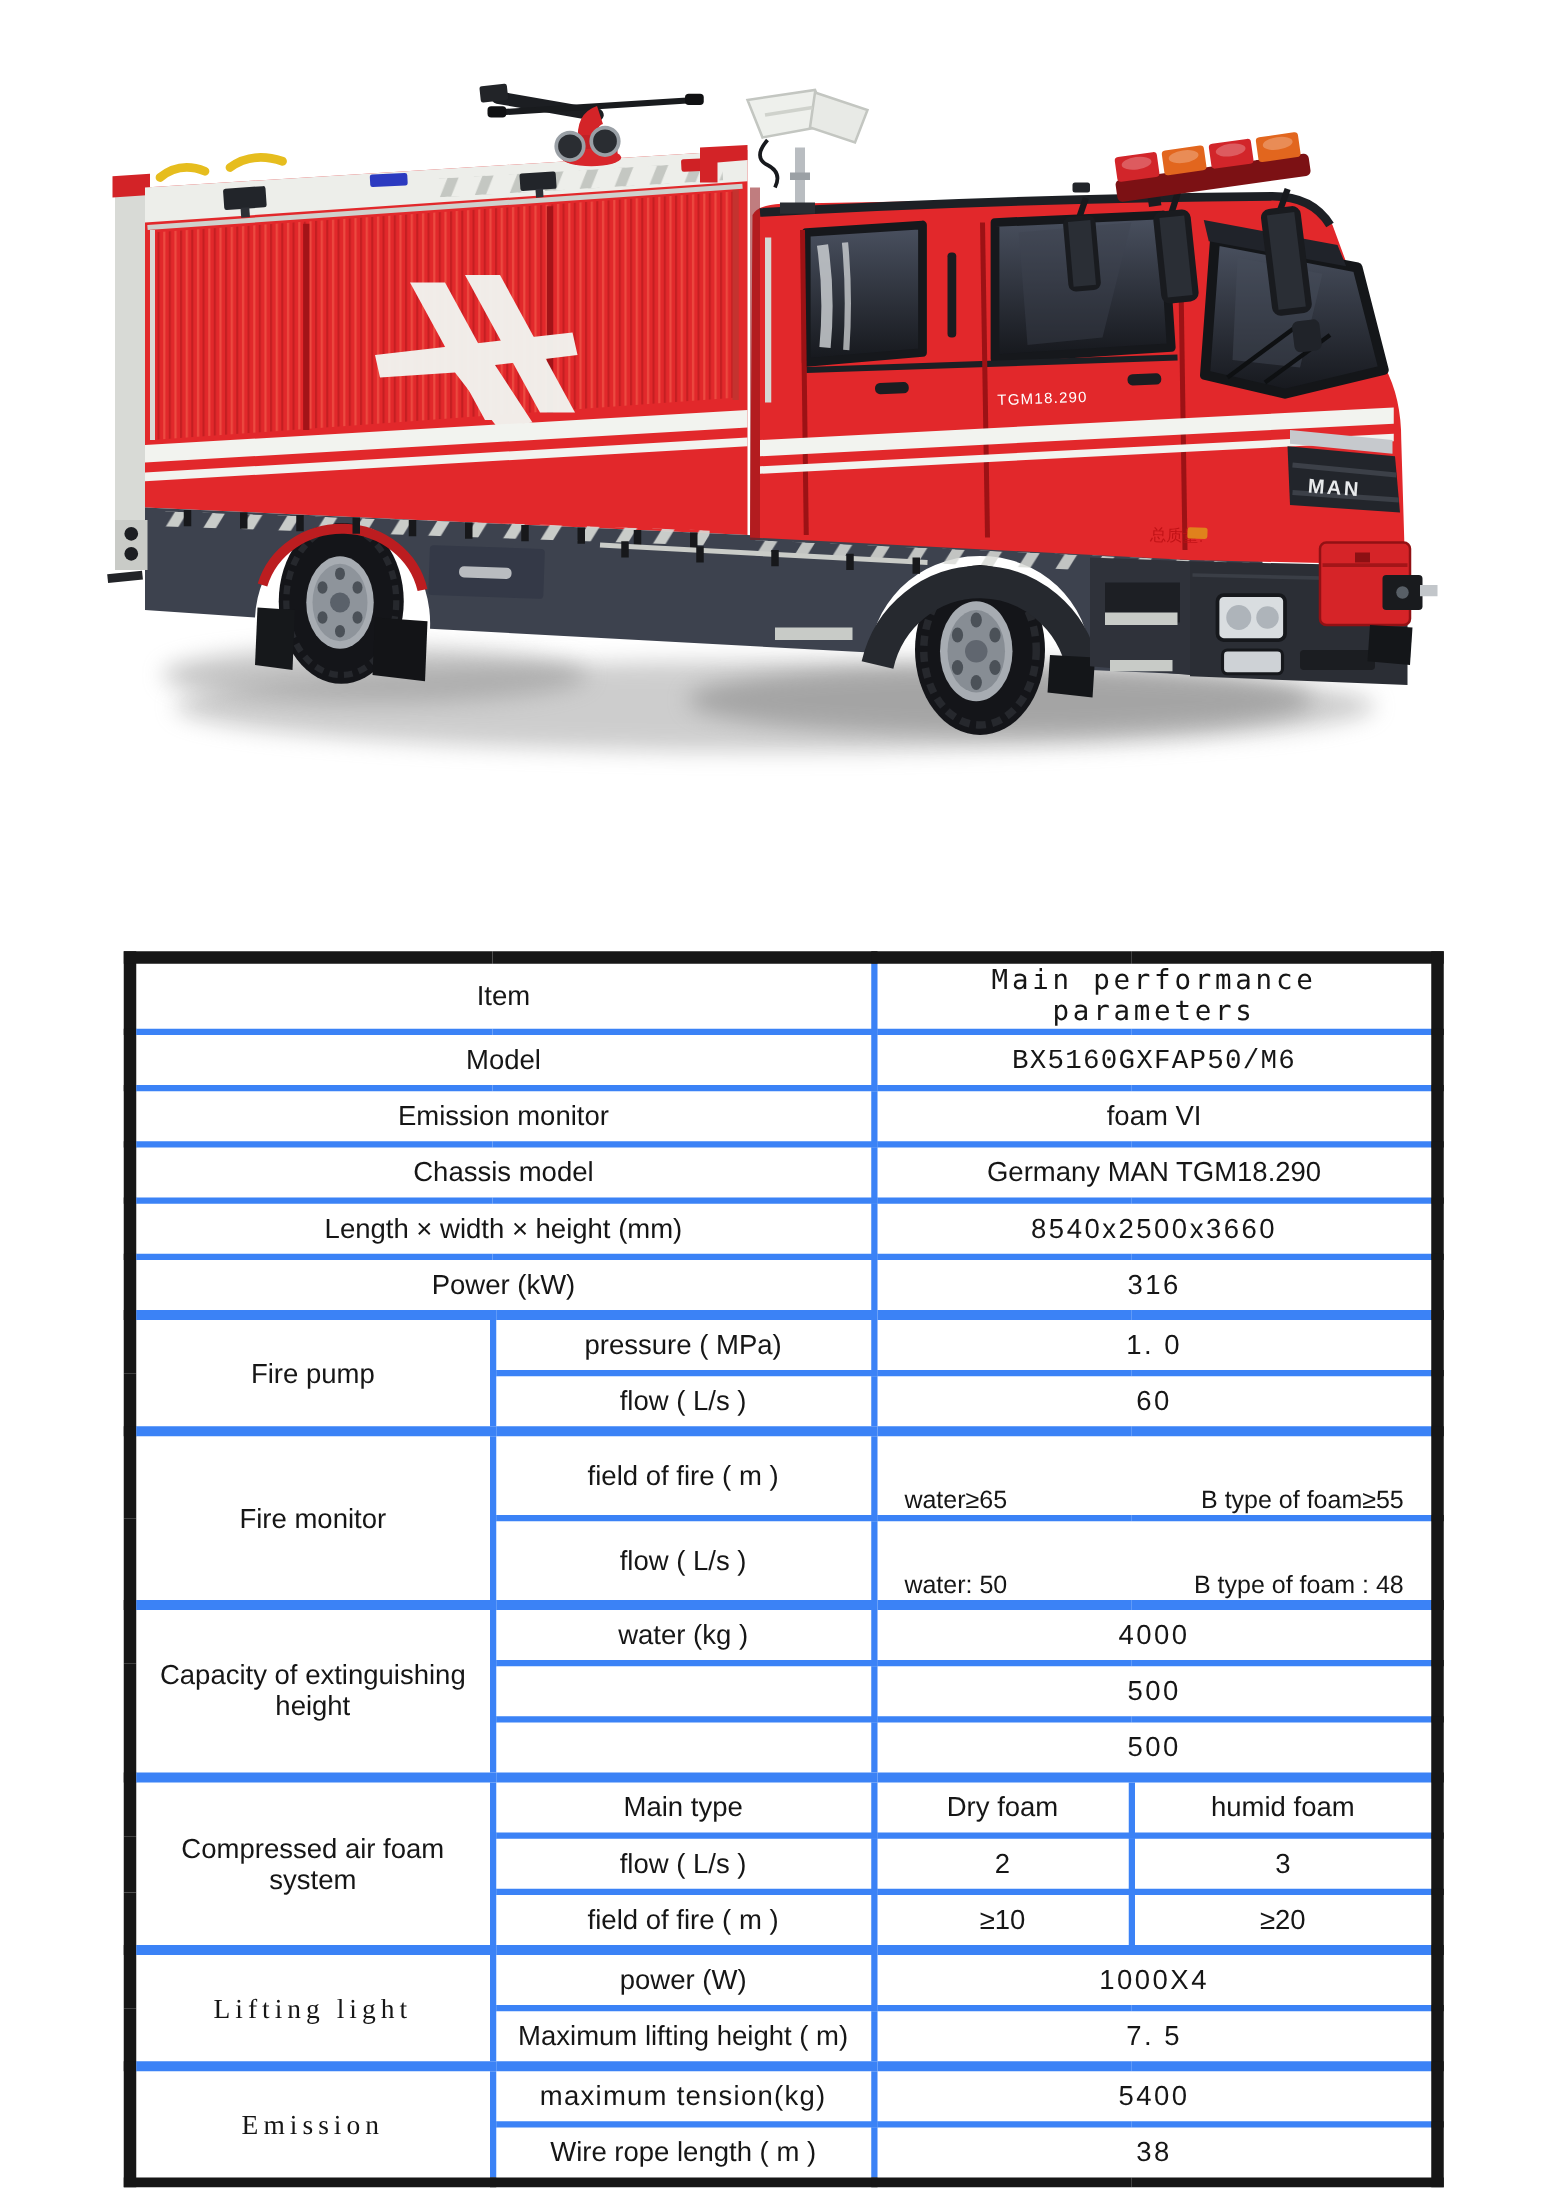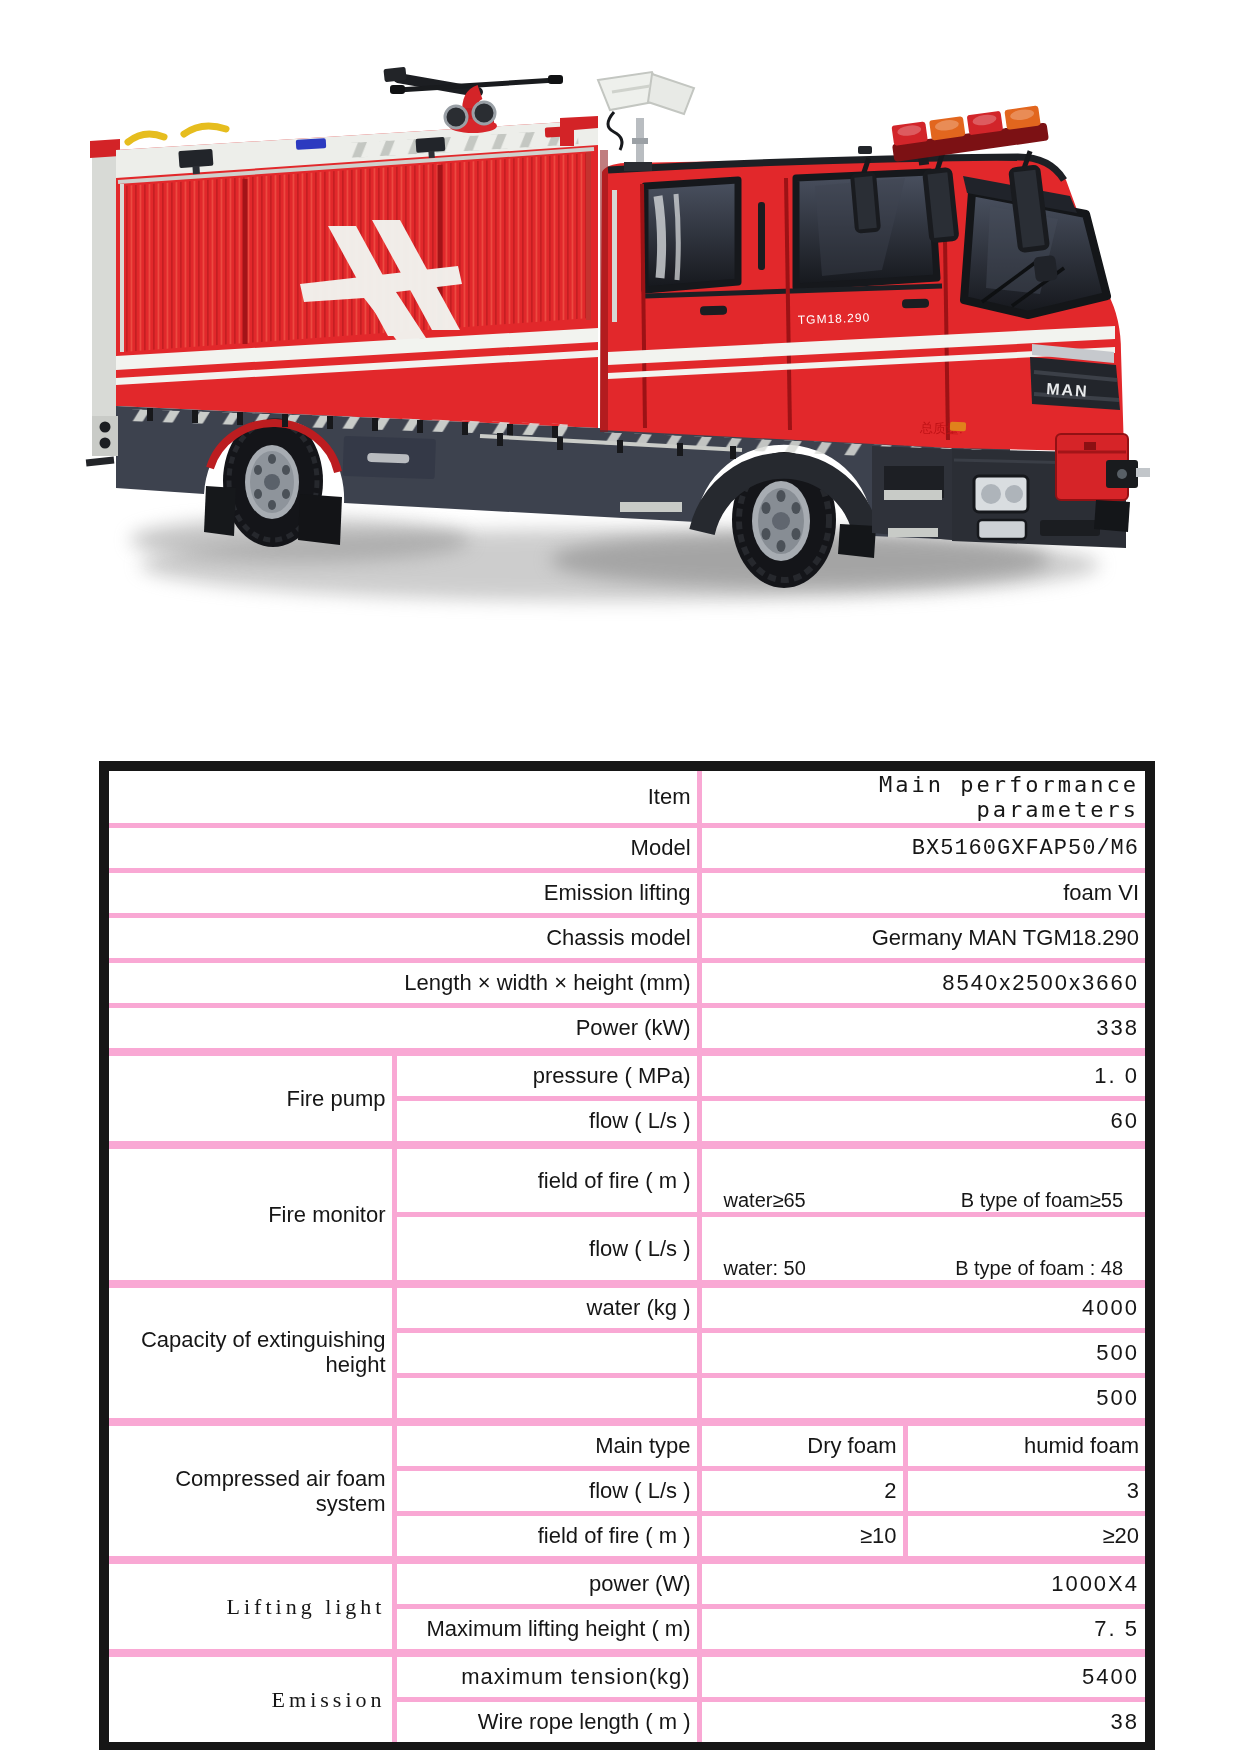--- a/index.html
+++ b/index.html
@@ -2,21 +2,21 @@
 <html><head>
 <meta charset="utf-8">
 <style>
   html,body{margin:0;padding:0;background:#ffffff;}
   .sheet{position:relative;width:1245px;height:1750px;background:#ffffff;overflow:hidden;
          font-family:"Liberation Sans",sans-serif;}
   .truck-svg{position:absolute;left:0;top:0;}
   
   table.spec{position:absolute;left:99px;top:761px;width:1048px;border-collapse:collapse;
              table-layout:fixed;color:#161616;background:#fff;border:10px solid #161616;}
-  table.spec td{border:5px solid #f9a8d4;text-align:right;vertical-align:middle;
+  table.spec td{border:5px solid #3b82f6;text-align:center;vertical-align:middle;
                 padding:0 6px;height:40px;font-size:22px;overflow:hidden;}
   tr.gs td{border-top-width:8px;}
   tr.hrow td{height:52px;}
   .item-h{font-size:30px;}
   .params-h{font-family:"DejaVu Sans Mono",monospace;font-size:19px;letter-spacing:3px;}
   .mono{font-family:Liberation Mono, monospace;letter-spacing:1px;}
   .lsp{letter-spacing:2px;}
   .big{font-size:25px;}
   .sm{font-size:18px;}
   .grp-cap{padding:0 70px;line-height:1.12;font-size:20px;}
@@ -299,34 +299,34 @@
       <tr class="hrow">
         <td colspan="2" class="item-h">Item</td>
         <td colspan="2" class="params-h">Main performance parameters</td>
       </tr>
 
       <tr>
         <td colspan="2">Model</td>
         <td colspan="2" class="mono">BX5160GXFAP50/M6</td>
       </tr>
       <tr>
-        <td colspan="2">Emission lifting</td>
+        <td colspan="2">Emission monitor</td>
         <td colspan="2">foam VI</td>
       </tr>
       <tr>
         <td colspan="2">Chassis model</td>
         <td colspan="2" class="big">Germany MAN TGM18.290</td>
       </tr>
       <tr>
         <td colspan="2">Length × width × height (mm)</td>
         <td colspan="2" class="lsp">8540x2500x3660</td>
       </tr>
       <tr>
         <td colspan="2">Power (kW)</td>
-        <td colspan="2" class="lsp">338</td>
+        <td colspan="2" class="lsp">316</td>
       </tr>
 
       <tr class="gs">
         <td rowspan="2">Fire pump</td>
         <td>pressure ( MPa)</td>
         <td colspan="2" class="lsp">1. 0</td>
       </tr>
       <tr>
         <td>flow ( L/s )</td>
         <td colspan="2" class="lsp">60</td>

